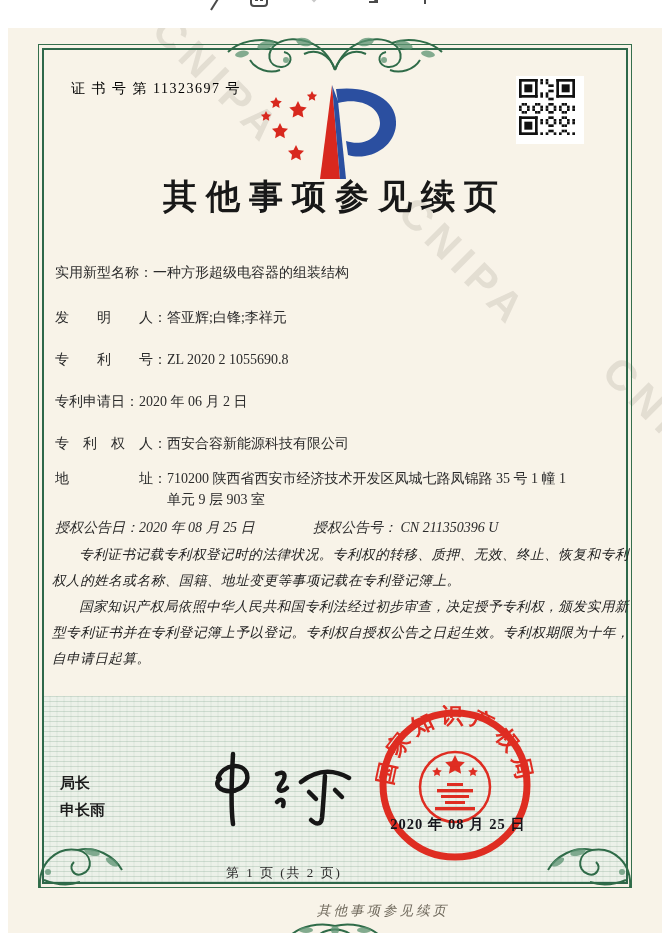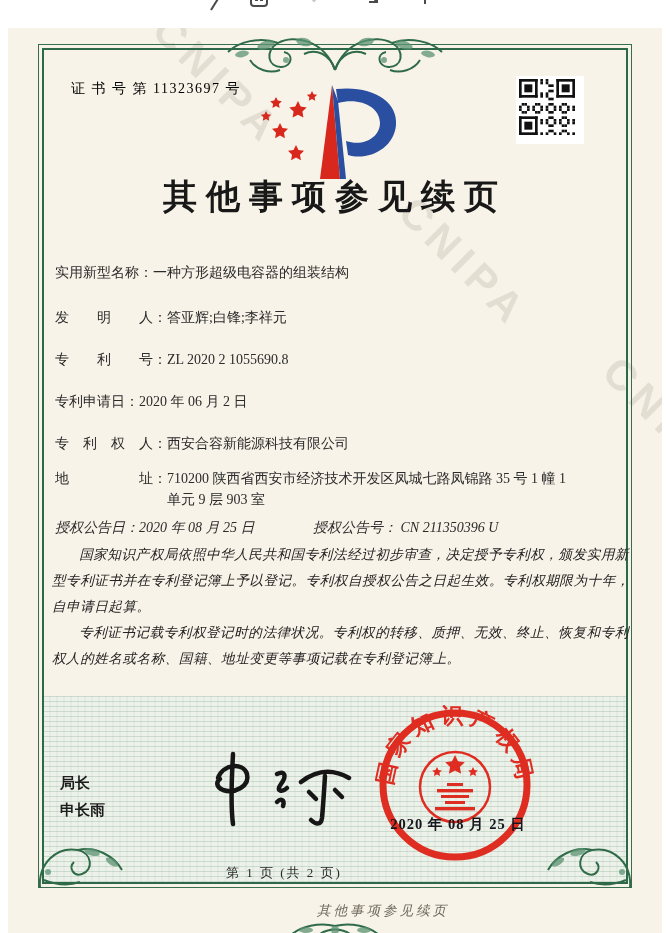--- a/index.html
+++ b/index.html
@@ -292,22 +292,22 @@
   <div class="row grantwrap" style="top:489px">
     <span class="flabel">授权公告日：</span>
     <span>2020 年 08 月 25 日</span>
     <span class="grant2">
       <span class="flabel">授权公告号：</span>
       <span>CN 211350396 U</span>
     </span>
   </div>
 
   <div class="paras">
+    <p>专利证书记载专利权登记时的法律状况。专利权的转移、质押、无效、终止、恢复和专利权人的姓名或名称、国籍、地址变更等事项记载在专利登记簿上。</p>
     <p>国家知识产权局依照中华人民共和国专利法经过初步审查，决定授予专利权，颁发实用新型专利证书并在专利登记簿上予以登记。专利权自授权公告之日起生效。专利权期限为十年，自申请日起算。</p>
-    <p>专利证书记载专利权登记时的法律状况。专利权的转移、质押、无效、终止、恢复和专利权人的姓名或名称、国籍、地址变更等事项记载在专利登记簿上。</p>
   </div>
 
   <div class="director">
     <div>局长</div>
     <div>申长雨</div>
   </div>
 
   <svg class="signature" width="155" height="88" viewBox="0 0 155 88" fill="none" stroke="#161616" stroke-width="4.5" stroke-linecap="round">
     <path d="M30,8 C29,30 27,56 30,78"></path>
     <path d="M15,32 C20,18 40,16 44,28 C47,40 32,48 20,44 C13,41 13,36 17,33"></path>

